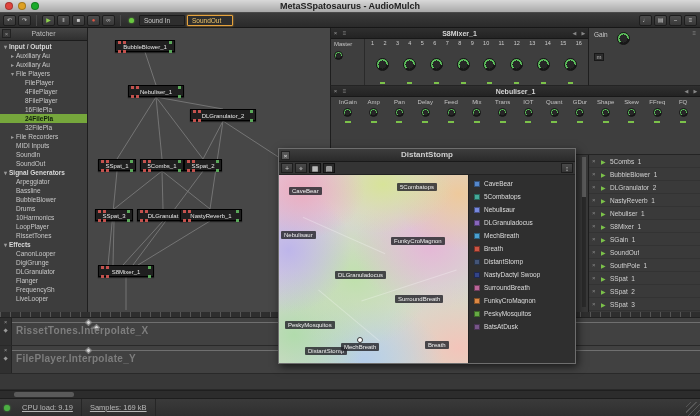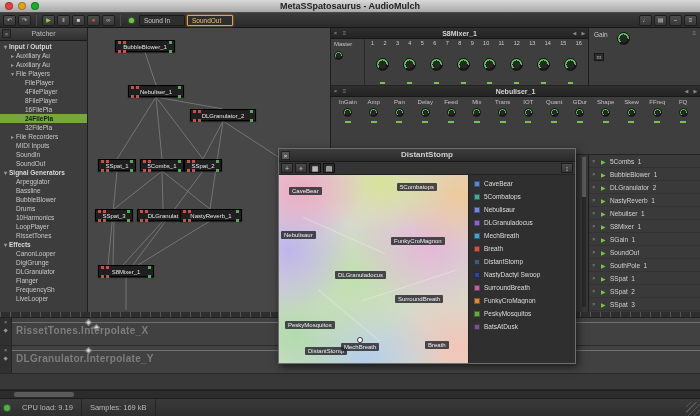--- a/index.html
+++ b/index.html
@@ -156,21 +156,21 @@
   .lane .wire { position:absolute; left:12px; right:0; top:4px; height:1px; background:rgba(150,150,150,.55); }
   .kf { position:absolute; width:5px; height:5px; background:#d6d6d6; border:1px solid #777; transform:rotate(45deg); }
   .lane.empty { height:16px; background:#383838; }
   .hscroll { height:8px; background:#2c2c2c; border-top:1px solid #1f1f1f; position:relative; }
   .hscroll .thumb { position:absolute; left:14px; top:1px; width:60px; height:5px; background:#5a5a5a; border-radius:2px; }
 
   
   .status { position:absolute; left:0; top:398px; width:700px; height:18px;
     background:linear-gradient(#3a3a3a,#2f2f2f); border-top:1px solid #1d1d1d;
     display:flex; align-items:center; font-size:7.5px; color:#b8b8b8; }
-  .scell { height:100%; display:flex; align-items:center; padding:0 8px; border-right:1px solid #262626; }
+  .scell { height:100%; display:flex; align-items:center; padding:0 8px; border-right:1px solid #262626;text-decoration:underline; }
   .sled { width:6px; height:6px; border-radius:50%; background:#4cb043; margin:0 4px; box-shadow:0 0 2px #4cb043; }
   .grip { position:absolute; right:0; bottom:0; width:14px; height:14px;
     background:repeating-linear-gradient(135deg, rgba(0,0,0,0) 0 3px, #555 3px 4px); }
 </style>
 </head>
 <body>
 
 <div id="app">
 
   <div class="titlebar">
@@ -892,21 +892,21 @@
       <span class="kf" style="left:94px; top:7px;"></span>
       <span class="llabel">RissetTones.Interpolate_X</span>
     </div>
     <div class="lane">
       <div class="gut">
         <span>×</span><br>
         <span>◆</span>
       </div>
       <div class="wire"></div>
       <span class="kf" style="left:86px; top:2px;"></span>
-      <span class="llabel">DLGranulator.Interpolate_Y</span>
+      <span class="llabel">FilePlayer.Interpolate_Y</span>
     </div>
     <div class="lane empty"></div>
     <div class="hscroll">
       <div class="thumb"></div>
     </div>
   </div>
 
   <div class="status">
     <span class="sled"></span>
     <span class="scell">CPU load: 9.19</span>

